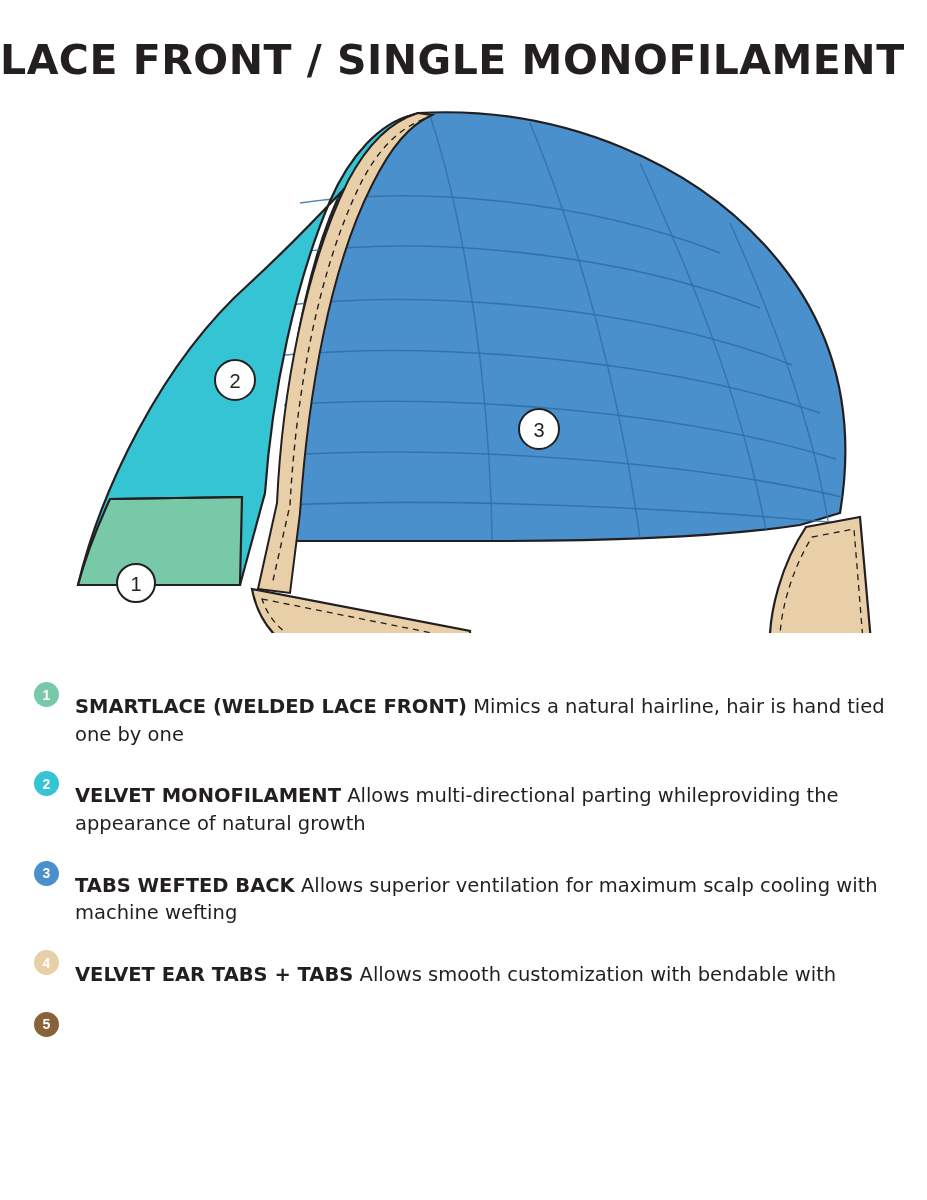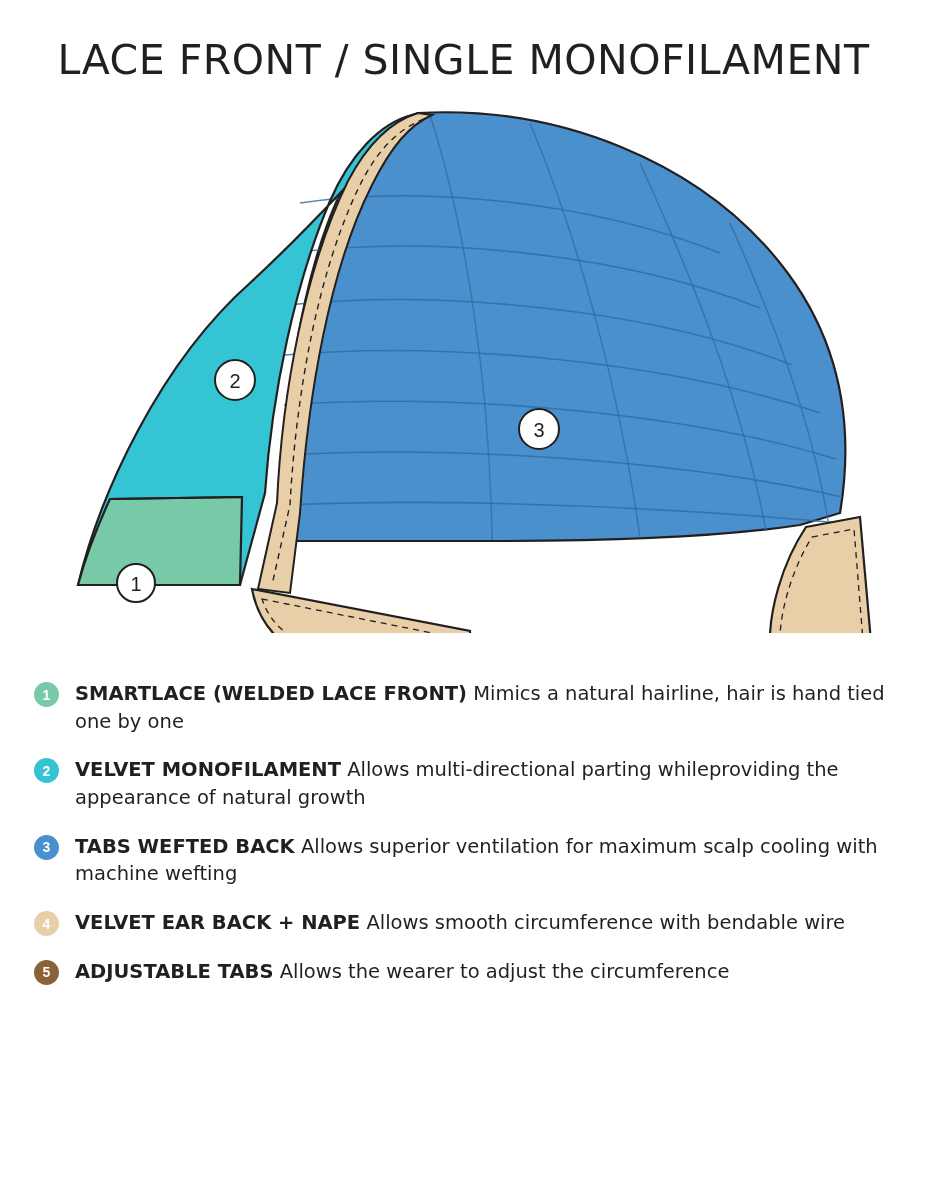--- a/index.html
+++ b/index.html
@@ -15,23 +15,23 @@
     overflow: hidden;
     position: relative;
   }
   .page {
     width: 927px;
     height: 1200px;
     position: relative;
     box-sizing: border-box;
   }
   .title {
-    text-align: center;
+    text-align: left;
     font-family: "DejaVu Sans", sans-serif;
-    font-weight: 400;
+    font-weight: 700;
     font-size: 41px;
     letter-spacing: 0.5px;
     color: #231f20;
     padding-top: 38px;
     line-height: 1.1;
   }
   .diagram {
     position: relative;
     width: 927px;
     height: 540px;
@@ -67,20 +67,21 @@
     margin-top: 2px;
     font-family: "Liberation Sans", sans-serif;
   }
   .legend-text {
     margin-left: 16px;
     font-family: "DejaVu Sans", sans-serif;
     font-size: 19.5px;
     line-height: 1.42;
     color: #231f20;
     max-width: 830px;
+    margin-top: 13px;
   }
   .legend-text .term {
     font-weight: bold;
   }
   .legend-text .desc {
     font-weight: 400;
   }
   .num-marker-text {
     font-family: "Liberation Sans", sans-serif;
     font-size: 20px;
@@ -210,27 +211,23 @@
       <div class="badge" style="background:#4a90cc">3</div>
       <div class="legend-text">
         <span class="term">TABS WEFTED BACK</span>
         <span class="desc">Allows superior ventilation for maximum scalp cooling  with machine wefting</span>
       </div>
     </div>
 
     <div class="legend-item">
       <div class="badge" style="background:#e8cfa8;color:#ffffff">4</div>
       <div class="legend-text">
-        <span class="term">VELVET EAR BACK + NAPE</span>
-        <span class="desc">Allows smooth circumference with bendable wire</span>
+        <span class="term">VELVET EAR TABS + TABS</span>
+        <span class="desc">Allows smooth customization with bendable with</span>
       </div>
     </div>
 
     <div class="legend-item">
       <div class="badge" style="background:#8a6239">5</div>
-      <div class="legend-text">
-        <span class="term">ADJUSTABLE TABS</span>
-        <span class="desc">Allows the wearer to adjust the circumference</span>
-      </div>
     </div>
 
   </div>
 </div>
 
 </body></html>

